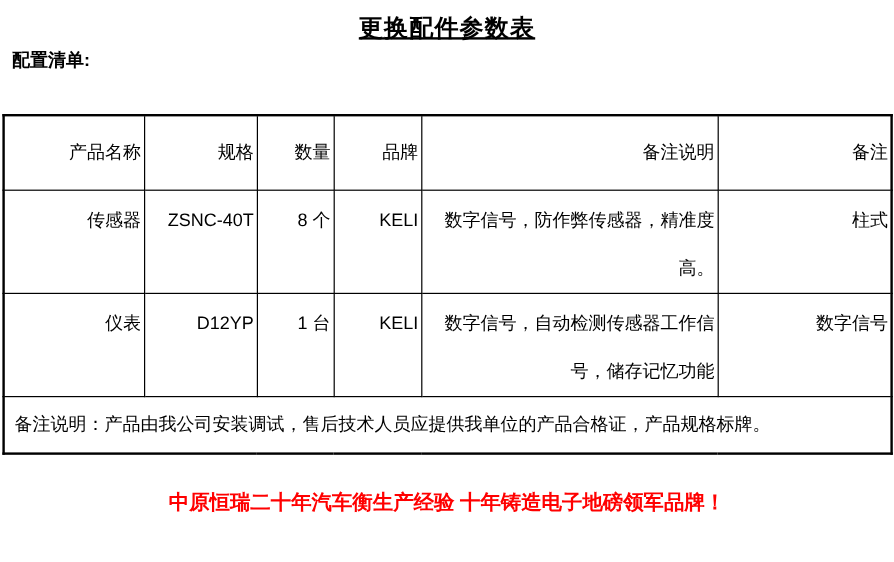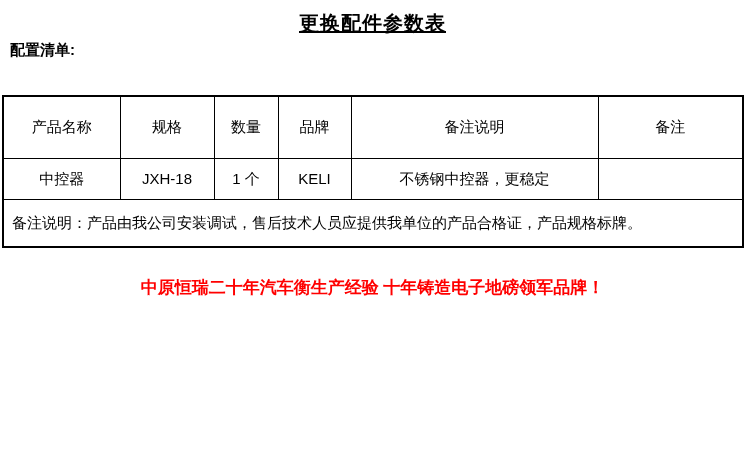--- a/index.html
+++ b/index.html
@@ -33,21 +33,21 @@
     table-layout: fixed;
     width: 740px;
     margin: 35px 0 0 2px;
     border: 2px solid #000000;
   }
   .parts-table th,
   .parts-table td {
     border: 1px solid #000000;
     font-size: 15px;
     font-weight: normal;
-    text-align: center;
+    text-align: right;
     padding: 0 2px;
     overflow: hidden;
   }
   .parts-table thead th {
     height: 62px;
     vertical-align: middle;
   }
   .parts-table tbody td {
     vertical-align: top;
     line-height: 40px;
@@ -91,27 +91,35 @@
     <tr>
       <th>产品名称</th>
       <th>规格</th>
       <th>数量</th>
       <th>品牌</th>
       <th>备注说明</th>
       <th>备注</th>
     </tr>
   </thead>
   <tbody>
-    <tr class="row-ctrl">
-      <td>中控器</td>
-      <td>JXH-18</td>
-      <td>1 个</td>
+    <tr class="row-sensor">
+      <td>传感器</td>
+      <td>ZSNC-40T</td>
+      <td>8 个</td>
       <td>KELI</td>
-      <td>不锈钢中控器，更稳定</td>
-      <td></td>
+      <td>数字信号，防作弊传感器，精准度高。</td>
+      <td>柱式</td>
+    </tr>
+    <tr class="row-meter">
+      <td>仪表</td>
+      <td>D12YP</td>
+      <td>1 台</td>
+      <td>KELI</td>
+      <td>数字信号，自动检测传感器工作信号，储存记忆功能</td>
+      <td>数字信号</td>
     </tr>
     <tr class="remark-row">
       <td colspan="6">备注说明：产品由我公司安装调试，售后技术人员应提供我单位的产品合格证，产品规格标牌。</td>
     </tr>
   </tbody>
 </table>
 
 <div class="footer-slogan">中原恒瑞二十年汽车衡生产经验 十年铸造电子地磅领军品牌！</div>
 
 </body></html>

